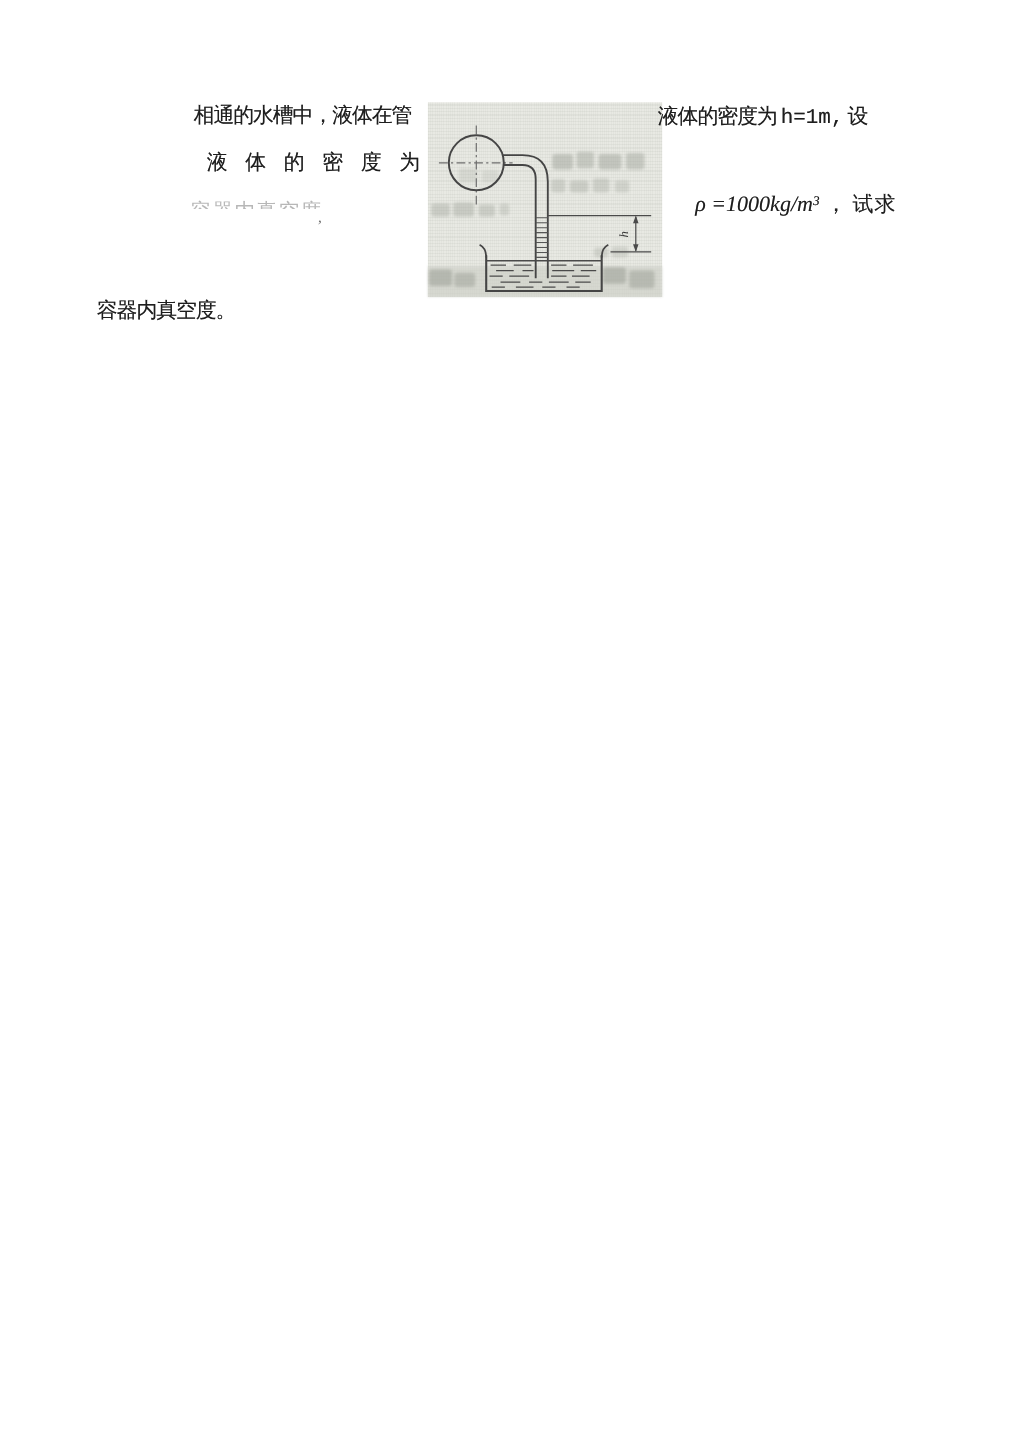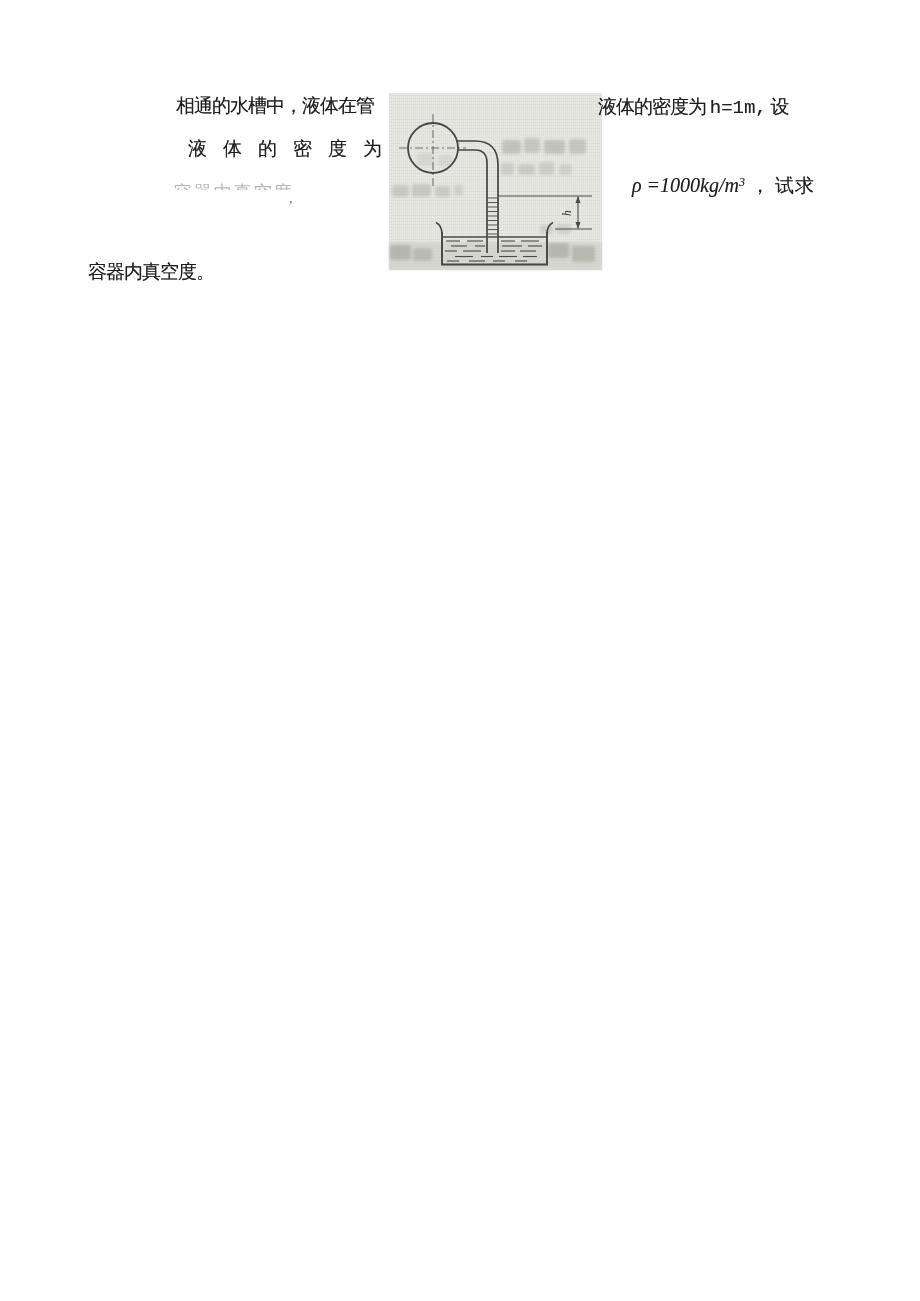--- a/index.html
+++ b/index.html
@@ -181,15 +181,15 @@
     <span>设</span>
   </div>
 
   <div class="formula" style="left:632px;top:136px;margin-top:36px;">
     <span class="it">ρ</span>
     <span class="it">=1000kg/m</span><sup>3</sup>
     <span>，</span>
     <span style="font-size:19px;letter-spacing:1px;">试求</span>
   </div>
 
-  <div class="tline" style="left:88px;top:260px;">容器内真空度。</div>
+  <div class="tline" style="left:88px;top:271px;">容器内真空度。</div>
 
 </div>
 
 </body></html>

